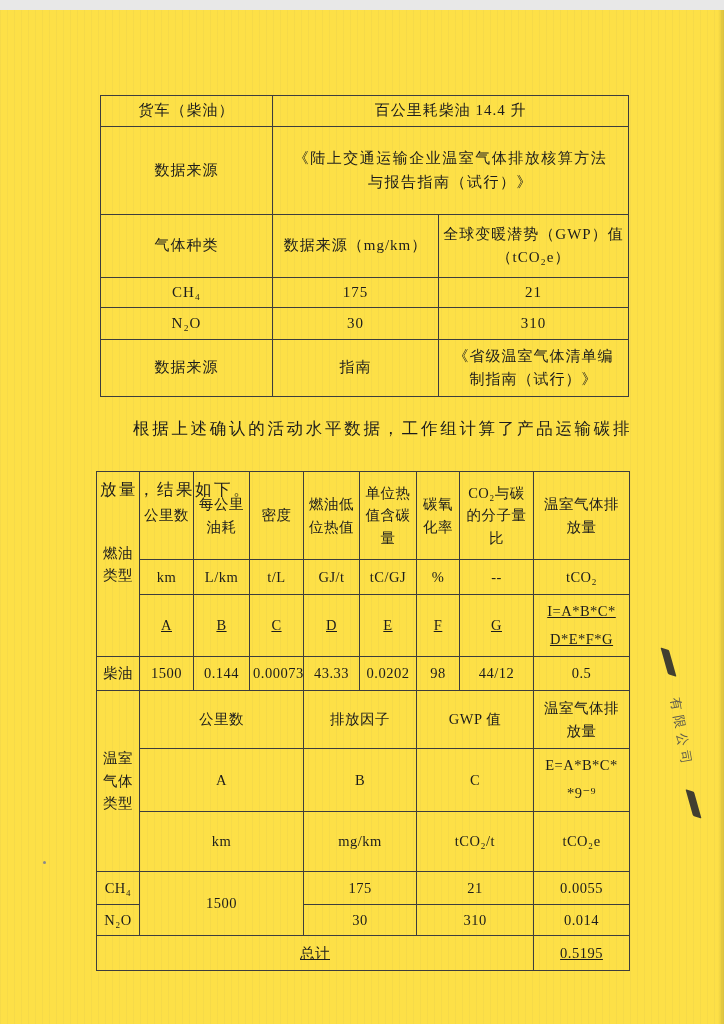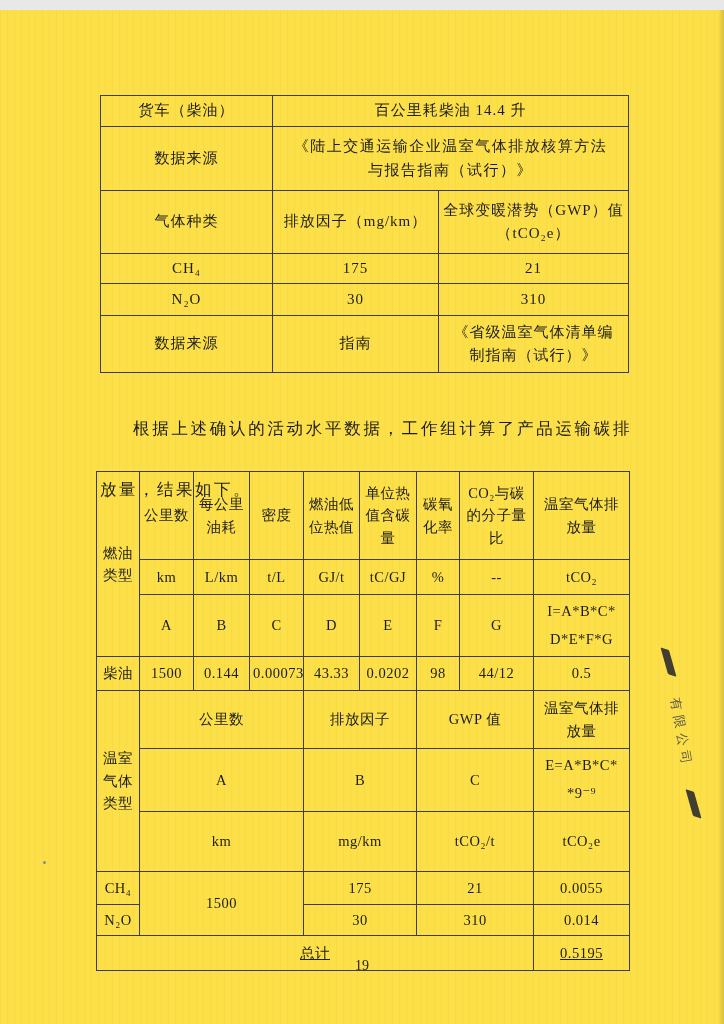--- a/index.html
+++ b/index.html
@@ -32,21 +32,21 @@
   .t1 .h55 td{height:55px;}
   .t1 .h60 td{height:60px;}
   .t1 .h27 td{height:27px;}
   .t1 .h29 td{height:29px;}
   .t1 .h54 td{height:54px;}
   .t1 .wide{letter-spacing:1.5px;}
 
   .t2{position:absolute;left:96px;top:461px;width:533px;font-size:14.5px;letter-spacing:0.5px;}
   .t2 .r1 td{height:85px;}
   .t2 .r2 td{height:32px;}
-  .t2 .r3 td{height:59px;}
+  .t2 .r3 td{height:59px;text-decoration:underline;}
   .t2 .r4 td{height:31px;}
   .t2 .r5 td{height:55px;}
   .t2 .r6 td{height:60px;}
   .t2 .r7 td{height:57px;}
   .t2 .r8 td{height:30px;}
   .t2 .r9 td{height:28px;}
   .t2 .r10 td{height:32px;text-decoration:underline;}
   .formula div{line-height:1.9;}
 
   .heading{position:absolute;left:106px;top:351px;font-size:16px;font-weight:bold;letter-spacing:1.5px;}
@@ -74,25 +74,25 @@
         <col style="width:166px">
         <col style="width:190px">
       </colgroup>
     <tbody>
       <tr class="h28">
         <td>货车（柴油）</td>
         <td colspan="2">百公里耗柴油 14.4 升</td>
       </tr>
       <tr class="h55">
         <td>数据来源</td>
-        <td colspan="2" class="wide" style="padding:4px 14px;">《陆上交通运输企业温室气体排放核算方法与报告指南（试行）》</td>
+        <td colspan="2" class="wide" style="padding:16px 14px;">《陆上交通运输企业温室气体排放核算方法与报告指南（试行）》</td>
       </tr>
       <tr class="h60">
         <td>气体种类</td>
-        <td>排放因子（mg/km）</td>
+        <td>数据来源（mg/km）</td>
         <td>
           <div>全球变暖潜势（GWP）值</div>
           <div>（tCO₂e）</div>
         </td>
       </tr>
       <tr class="h27">
         <td>CH₄</td>
         <td>175</td>
         <td>21</td>
       </tr>
@@ -210,18 +210,17 @@
       </tr>
     </tbody>
   </table>
 
   <div class="stamp">
     <span class="stamp-mark"></span>
     <span class="stamp-text">有限公司</span>
     <span class="stamp-mark"></span>
   </div>
 
-  <div class="pageno">19</div>
 
   <div class="edge-right"></div>
   <div class="edge-bottom"></div>
   <div class="speck"></div>
 </div>
 
 </body></html>

